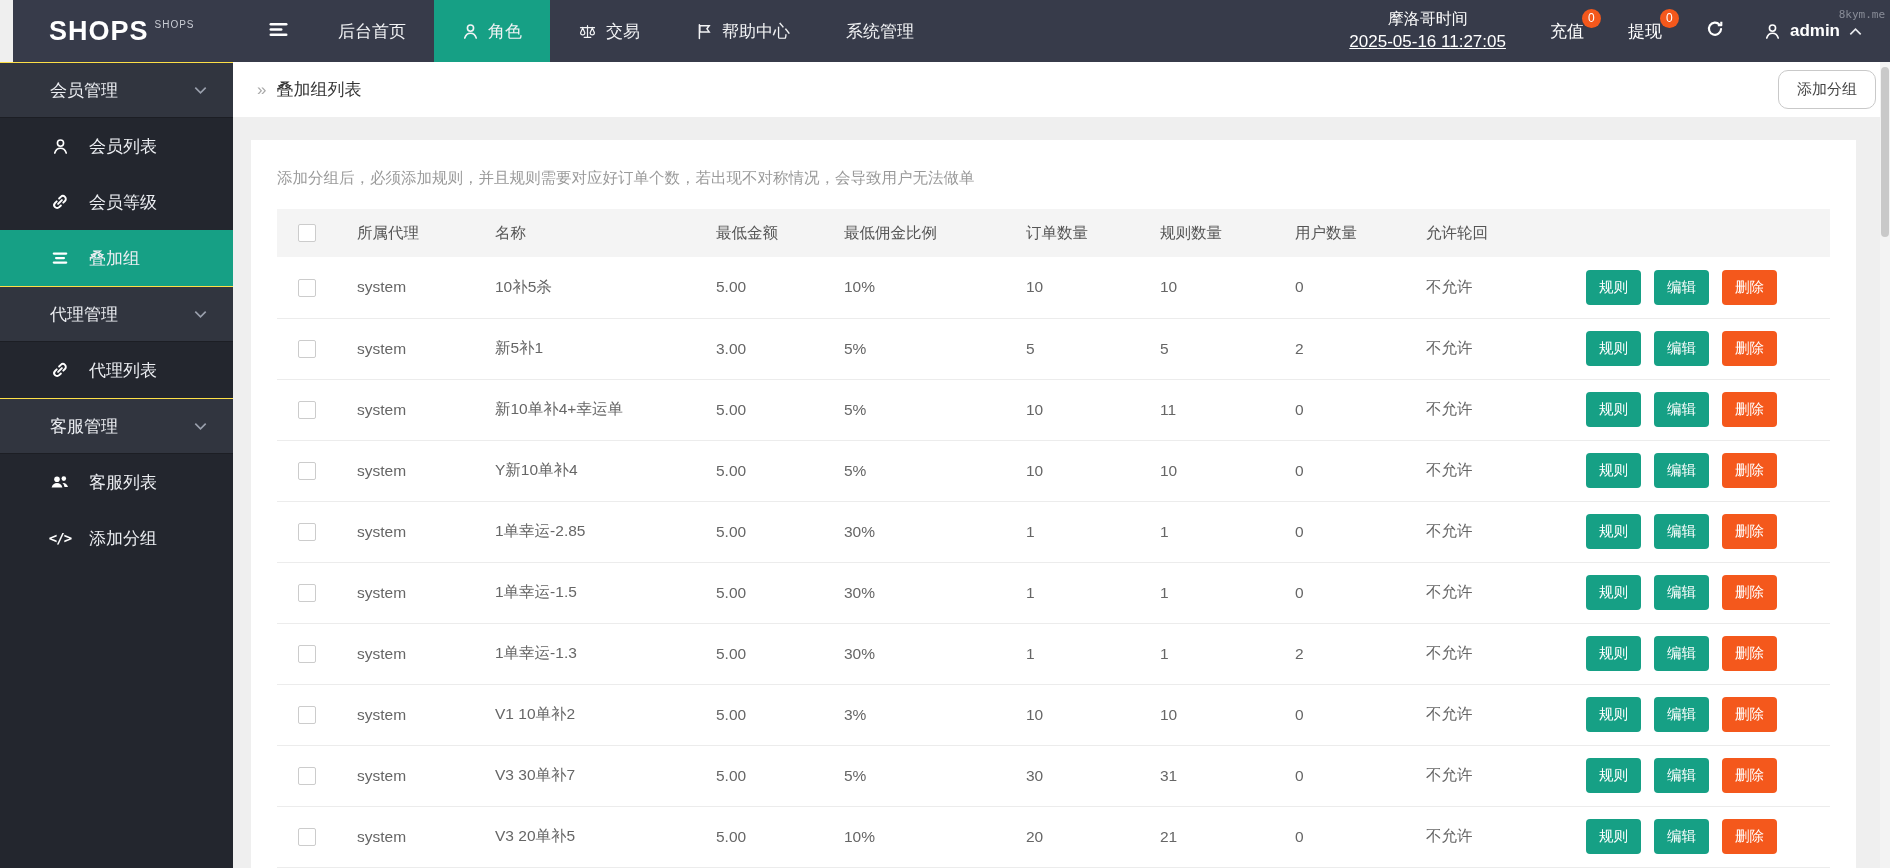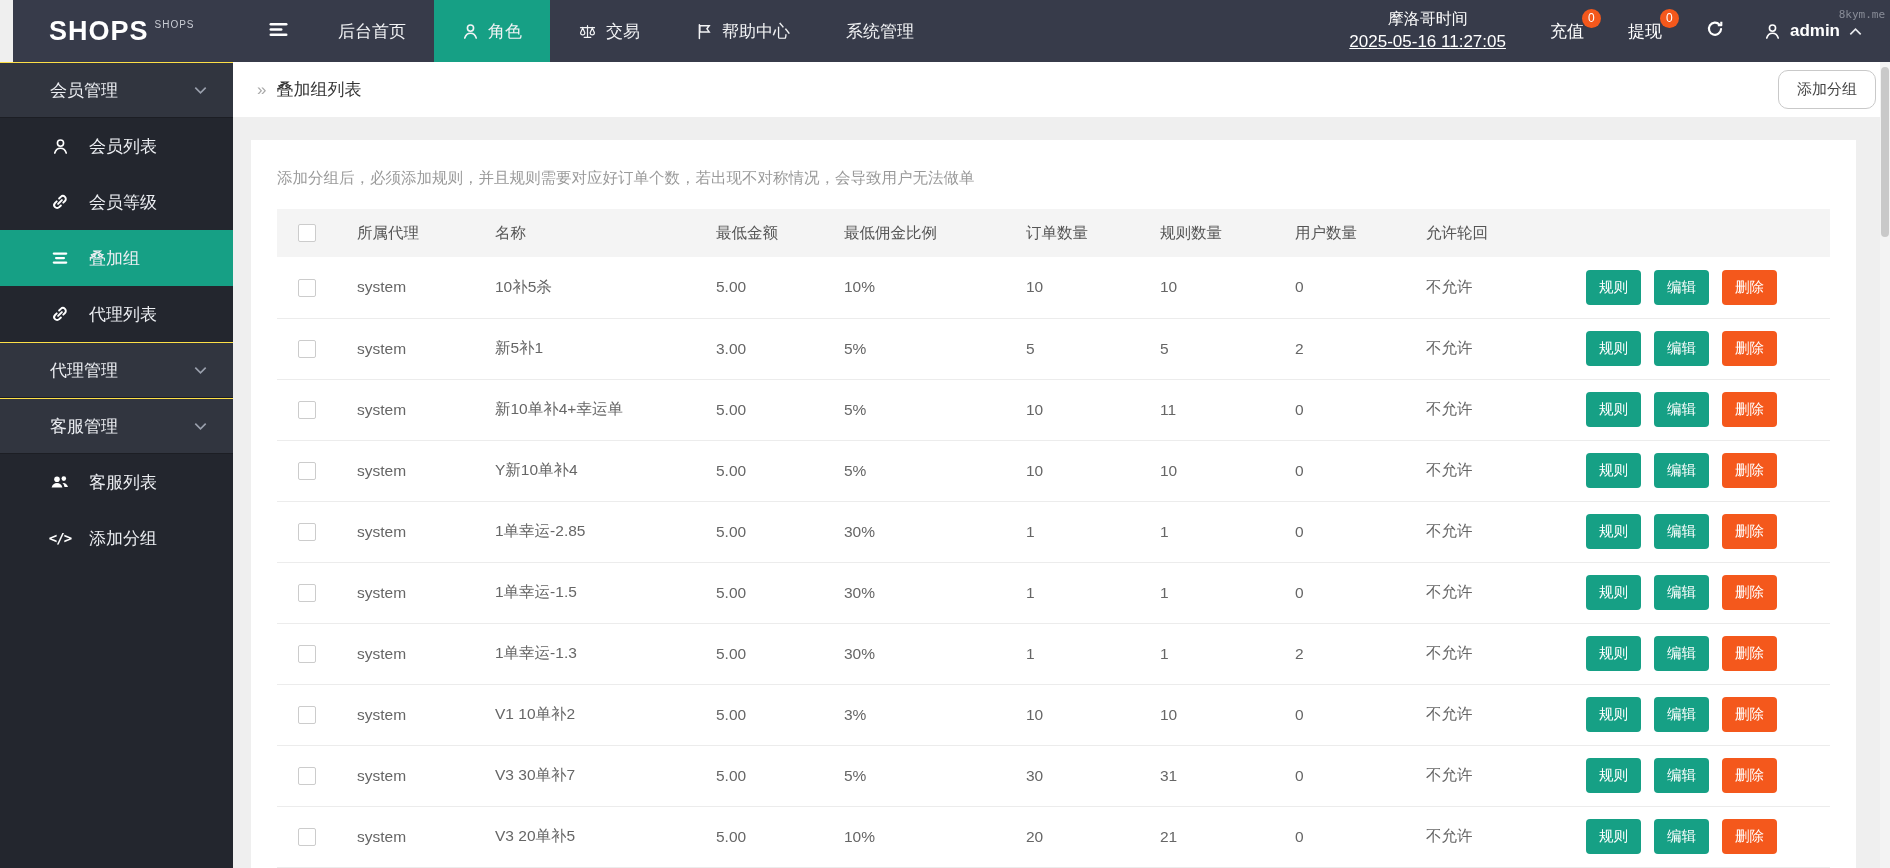--- a/index.html
+++ b/index.html
@@ -194,37 +194,37 @@
         <div class="side-item side-link active">
           <span class="side-icon">
             <svg width="18" height="16" viewBox="0 0 16 14" fill="currentColor">
               <rect x="1.5" y="2" width="13" height="2" rx="1"></rect>
               <rect x="3.5" y="6" width="9" height="2" rx="1"></rect>
               <rect x="1.5" y="10" width="13" height="2" rx="1"></rect>
             </svg>
           </span>
           <span>叠加组</span>
         </div>
-        <div class="side-item side-link">
-          <span class="side-icon">
-            <svg width="18" height="18" viewBox="0 0 16 16" fill="none" stroke="currentColor" stroke-width="1.7" stroke-linecap="round">
-              <path d="M6.3 9.7l3.4-3.4"></path>
-              <path d="M7.2 4.9l1.5-1.5a2.6 2.6 0 0 1 3.7 3.7l-1.5 1.5"></path>
-              <path d="M8.8 11.1l-1.5 1.5a2.6 2.6 0 0 1-3.7-3.7l1.5-1.5"></path>
-            </svg>
-          </span>
-          <span>代理列表</span>
-        </div>
         <div class="side-item side-group">
           <span>代理管理</span>
           <span class="side-chevron">
             <svg width="13" height="9" viewBox="0 0 12 8" fill="none" stroke="currentColor" stroke-width="1.5">
               <path d="M1.2 1.4L6 6.2l4.8-4.8"></path>
             </svg>
           </span>
+        </div>
+        <div class="side-item side-link">
+          <span class="side-icon">
+            <svg width="18" height="18" viewBox="0 0 16 16" fill="none" stroke="currentColor" stroke-width="1.7" stroke-linecap="round">
+              <path d="M6.3 9.7l3.4-3.4"></path>
+              <path d="M7.2 4.9l1.5-1.5a2.6 2.6 0 0 1 3.7 3.7l-1.5 1.5"></path>
+              <path d="M8.8 11.1l-1.5 1.5a2.6 2.6 0 0 1-3.7-3.7l1.5-1.5"></path>
+            </svg>
+          </span>
+          <span>代理列表</span>
         </div>
         <div class="side-item side-group">
           <span>客服管理</span>
           <span class="side-chevron">
             <svg width="13" height="9" viewBox="0 0 12 8" fill="none" stroke="currentColor" stroke-width="1.5">
               <path d="M1.2 1.4L6 6.2l4.8-4.8"></path>
             </svg>
           </span>
         </div>
         <div class="side-item side-link">

